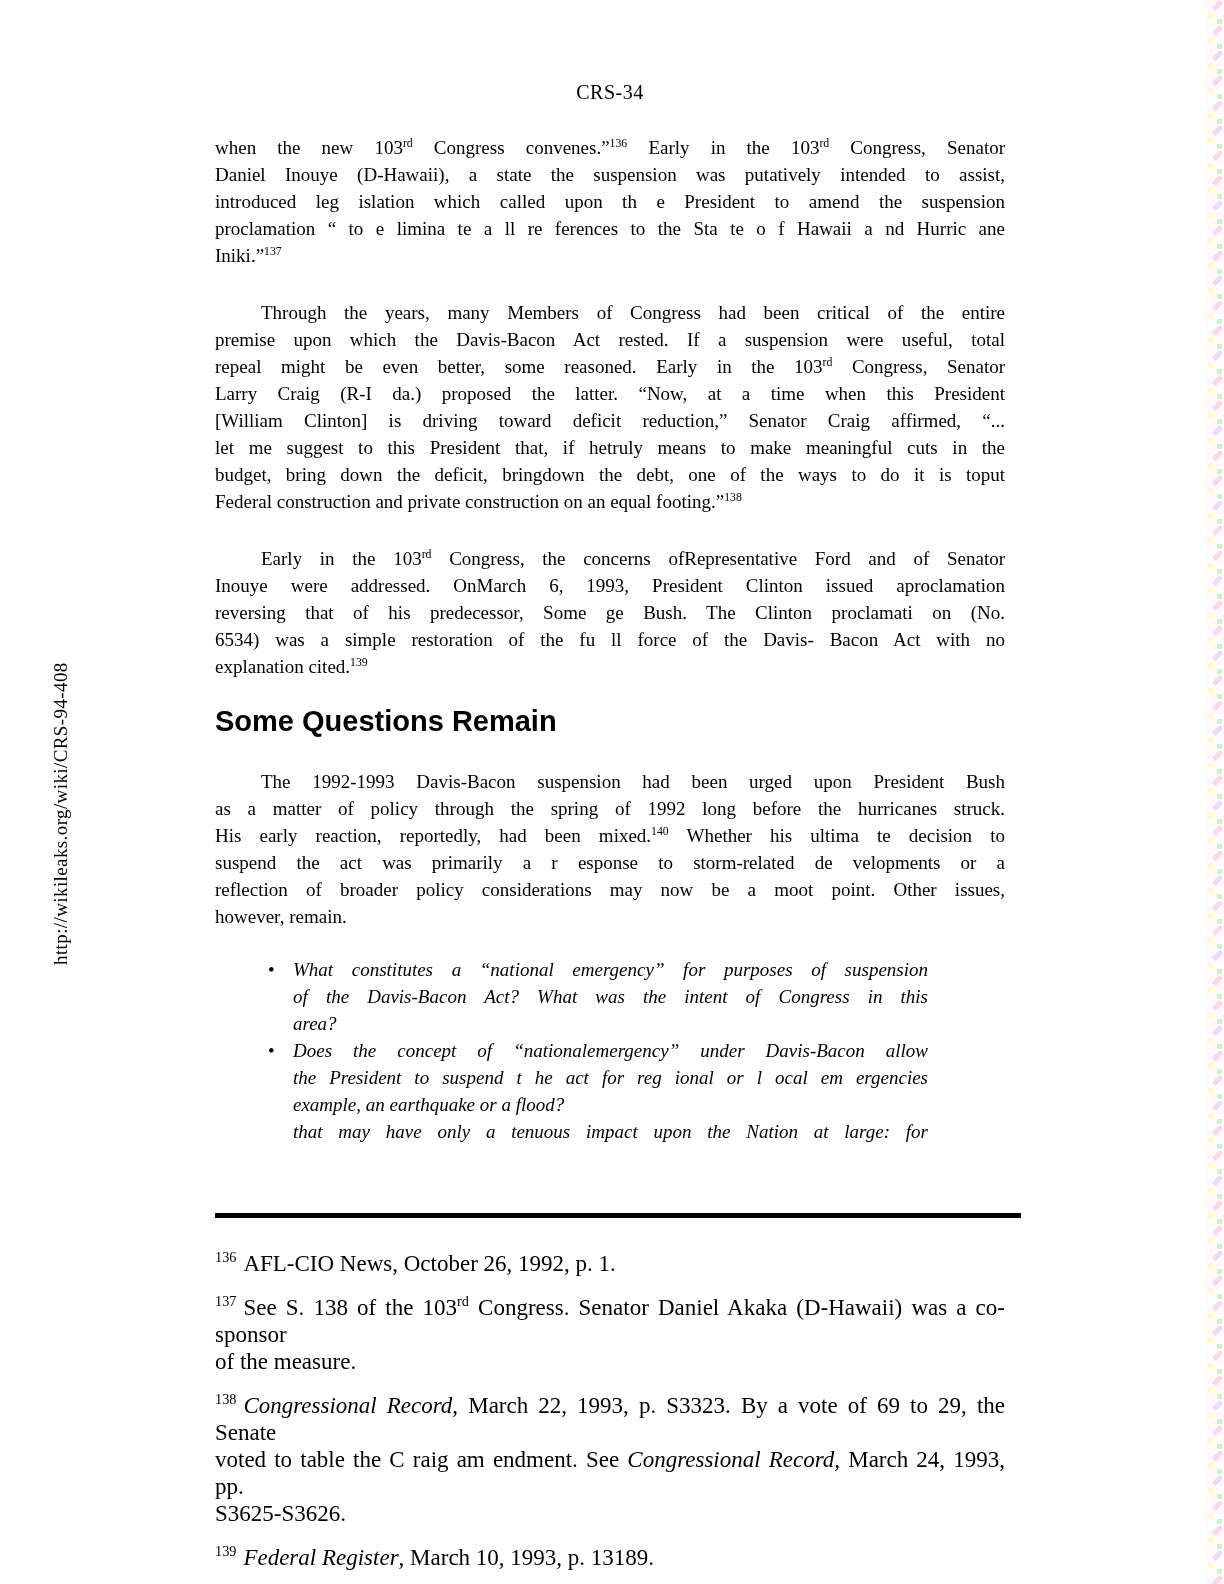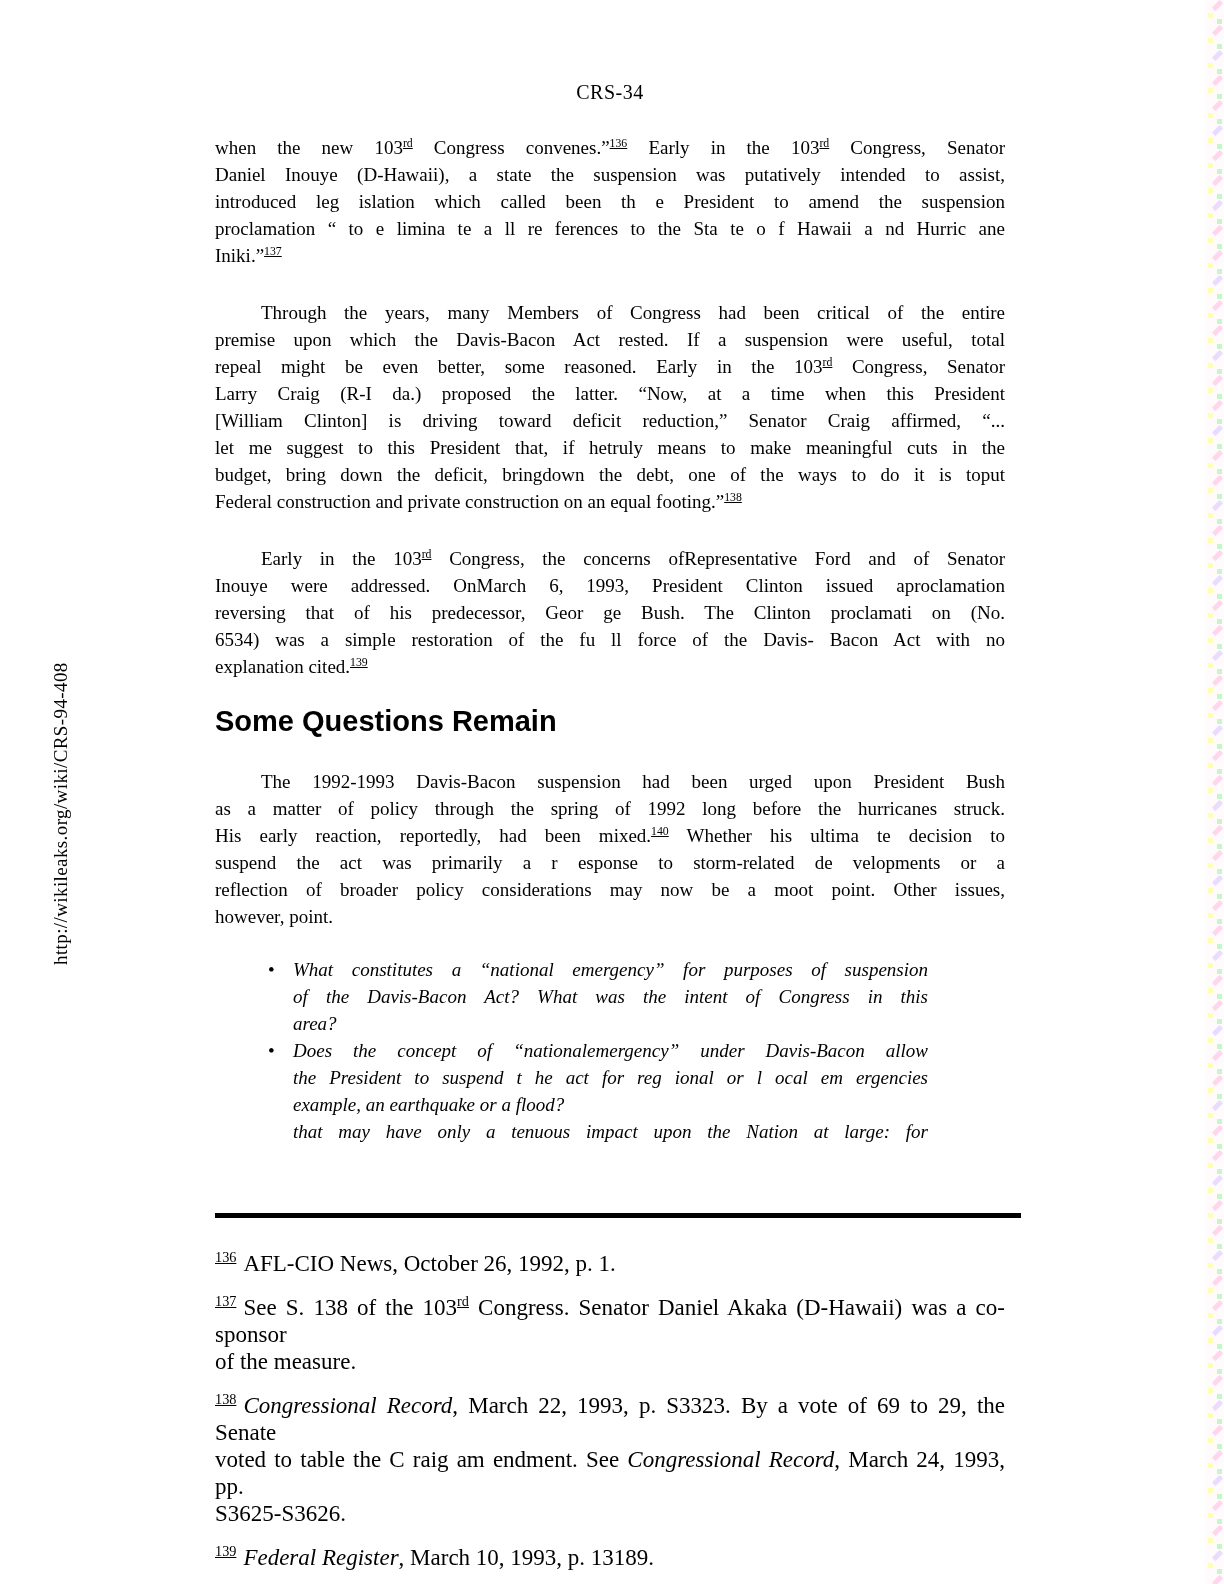--- a/index.html
+++ b/index.html
@@ -25,21 +25,21 @@
   }
   .bullet-list { margin-top:26px; font-size:19px; line-height:27px; }
   .bullet-row { display:flex; padding-left:53px; }
   .bullet-dot { flex:none; width:25px; font-size:19px; }
   .bullet-lines { width:635px;font-style:italic; }
   .fn-rule {
     margin-top:68px; width:806px; height:5px; background:#000000;
   }
   .footnotes { font-size:23px; line-height:27px;margin-top:32px; }
   .fn-block { margin-top:17px; }
-  sup { font-size:0.62em; line-height:0;text-decoration:underline; }
+  sup { font-size:0.62em; line-height:0; }
   .fn-num { margin-right:7px; }
   
   .sidebar-url {
     position:absolute; left:50px; top:585px; height:380px;
     writing-mode:vertical-rl; transform:rotate(180deg);
     font-size:19px; letter-spacing:0.4px; white-space:nowrap;
   }
   
   .edge-strip {
     position:absolute; right:0; top:0; width:18px; height:1584px;
@@ -379,51 +379,51 @@
     </div>
   </div>
 
 <div class="content">
 
   <div class="page-header">CRS-34</div>
 
   <div class="para">
       <div class="line just">when the new 103<sup>rd</sup> Congress convenes.”<sup>136</sup>  Early in the 103<sup>rd</sup> Congress, Senator</div>
       <div class="line just">Daniel Inouye (D-Hawaii), a state the suspension was putatively intended to assist,</div>
-      <div class="line just">introduced leg islation which called been th e President to amend the suspension</div>
+      <div class="line just">introduced leg islation which called upon th e President to amend the suspension</div>
       <div class="line just">proclamation “ to e limina te a ll re ferences to the Sta te o f Hawaii a nd Hurric ane</div>
       <div class="line">Iniki.”<sup>137</sup></div>
     </div>
   <div class="para">
       <div class="line just indent">Through the years, many Members of Congress had been critical of the entire</div>
       <div class="line just">premise upon which the Davis-Bacon Act rested.  If a suspension were useful, total</div>
       <div class="line just">repeal might be even better, some reasoned.  Early in the 103<sup>rd</sup> Congress, Senator</div>
       <div class="line just">Larry Craig (R-I da.) proposed the latter.  “Now, at a time when this President</div>
       <div class="line just">[William Clinton] is driving toward deficit reduction,” Senator Craig affirmed, “...</div>
       <div class="line just">let me suggest to this President that, if hetruly means to make meaningful cuts in the</div>
       <div class="line just">budget, bring down the deficit, bringdown the debt, one of the ways to do it is toput</div>
       <div class="line">Federal construction and private construction on an equal footing.”<sup>138</sup></div>
     </div>
   <div class="para">
       <div class="line just indent">Early in the 103<sup>rd</sup> Congress, the concerns ofRepresentative Ford and of Senator</div>
       <div class="line just">Inouye were addressed.  OnMarch 6, 1993, President Clinton issued aproclamation</div>
-      <div class="line just">reversing that of his predecessor, Geor ge Bush.  The Clinton proclamati on (No.</div>
+      <div class="line just">reversing that of his predecessor, Some ge Bush.  The Clinton proclamati on (No.</div>
       <div class="line just">6534) was a simple restoration of the fu ll force of the Davis- Bacon Act with no</div>
       <div class="line">explanation cited.<sup>139</sup></div>
     </div>
 
   <div class="section-heading">Some Questions Remain</div>
 
   <div class="para">
       <div class="line just indent">The 1992-1993 Davis-Bacon suspension had been urged upon President Bush</div>
       <div class="line just">as a matter of policy through the spring of 1992 long before the hurricanes struck.</div>
       <div class="line just">His early reaction, reportedly, had been mixed.<sup>140</sup>  Whether his ultima te decision to</div>
       <div class="line just">suspend the act was primarily a r esponse to storm-related de velopments or a</div>
       <div class="line just">reflection of broader policy considerations may now be a moot point.  Other issues,</div>
-      <div class="line">however, point.</div>
+      <div class="line">however, remain.</div>
     </div>
 
   <div class="bullet-list" id="bullet-list">
       <div class="bullet-row">
         <span class="bullet-dot">•</span>
         <div class="bullet-lines">
           <div class="line just">What constitutes a “national emergency” for purposes of suspension</div>
           <div class="line just">of the Davis-Bacon Act?  What was the intent of Congress in this</div>
           <div class="line">area?</div>
         </div>

